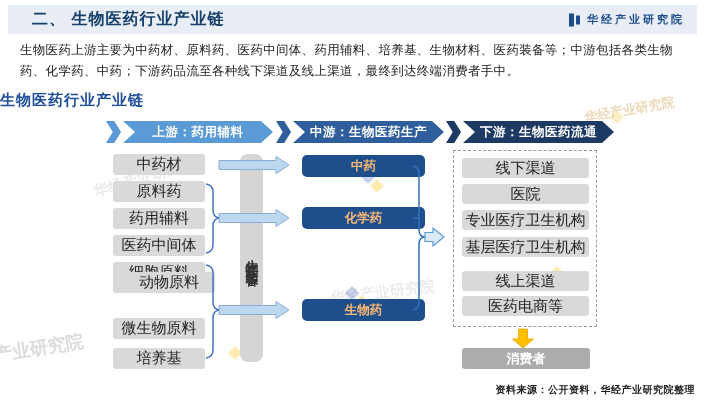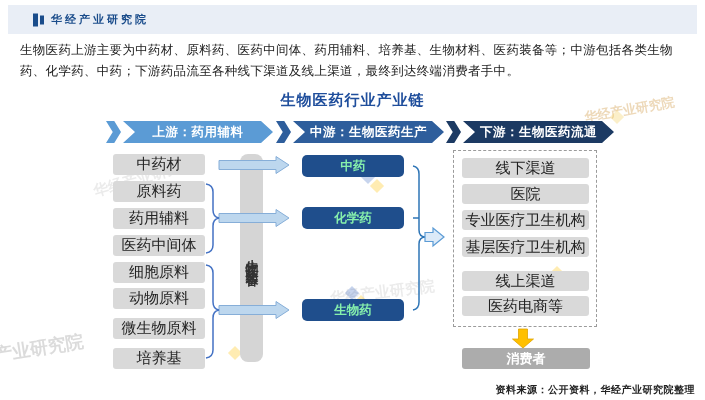--- a/index.html
+++ b/index.html
@@ -11,41 +11,41 @@
           display:flex;align-items:center;justify-content:space-between;padding:0 12px 0 24px;box-sizing:border-box;}
   .header-title{font-size:16px;font-weight:bold;color:#16406B;letter-spacing:1px;}
   .logo{display:flex;align-items:center;gap:5px;color:#1A4C8B;}
   .logo-text{font-size:11px;font-weight:bold;letter-spacing:3px;}
 
   
   .intro{position:absolute;left:20px;top:40px;width:670px;margin:0;font-size:12.5px;color:#1a1a1a;
          line-height:1.65;letter-spacing:.3px;}
 
   
-  .chart-title{position:absolute;left:0;top:91px;width:705px;text-align:center;
+  .chart-title{position:absolute;left:0;top:91px;width:705px;
                font-size:15px;font-weight:bold;color:#1F4E9C;letter-spacing:1px;}
 
   
   .stage{position:absolute;top:121px;height:22px;display:flex;gap:2px;}
   .stage-tail{width:15px;height:22px;
       clip-path:polygon(0% 0%,55% 0%,100% 50%,55% 100%,0% 100%,45% 50%);}
   .stage-body{flex:1;height:22px;line-height:22px;text-align:center;color:#fff;
       font-size:12.5px;font-weight:bold;letter-spacing:.5px;
       clip-path:polygon(0 0,calc(100% - 12px) 0,100% 50%,calc(100% - 12px) 100%,0 100%,12px 50%);}
   .stage1{left:106px;width:167px;}  .stage1 .stage-tail,.stage1 .stage-body{background:#5B9BD5;}
   .stage2{left:276px;width:168px;}  .stage2 .stage-tail,.stage2 .stage-body{background:#2E5E9C;}
   .stage3{left:446px;width:168px;align-items:flex-end;}  .stage3 .stage-tail,.stage3 .stage-body{background:#1C3A63;}
 
   
   .lbox,.rbox{position:absolute;background:#D9D9D9;border-radius:3px;color:#222;font-size:15px;
         display:flex;align-items:center;justify-content:center;z-index:2;}
   .lbox{left:113px;width:92px;height:21px;}
   .rbox{left:462px;width:127px;height:20px;}
-  .mbox{position:absolute;left:302px;width:102px;height:22px;background:#1F4E8C;border-radius:5px;
-        color:#86efac;font-size:12.5px;font-weight:bold;display:flex;align-items:center;justify-content:center;z-index:2;}
+  .mbox{position:absolute;left:302px;width:123px;height:22px;background:#1F4E8C;border-radius:5px;
+        color:#fdba74;font-size:12.5px;font-weight:bold;display:flex;align-items:center;justify-content:center;z-index:2;}
 
   
   .vbar{position:absolute;left:240px;top:154px;width:23px;height:208px;background:#D5D5D5;
         border-radius:8px;display:flex;align-items:center;justify-content:center;z-index:1;}
   .vbar-text{writing-mode:vertical-rl;text-orientation:upright;font-size:13px;font-weight:600;
         color:#333;letter-spacing:3px;}
 
   
   .dash-box{position:absolute;left:453px;top:150px;width:144px;height:177px;
         border:1.5px dashed #9B9B9B;box-sizing:border-box;z-index:1;}
@@ -77,20 +77,21 @@
   <div class="wm wm-d">华经产业研究院</div>
   <div class="dia" style="left:363px;top:172px;background:#4472C4;"></div>
   <div class="dia" style="left:372px;top:181px;background:#FFC000;"></div>
   <div class="dia" style="left:347px;top:288px;background:#4472C4;"></div>
   <div class="dia" style="left:356px;top:297px;background:#FFC000;"></div>
   <div class="dia" style="left:552px;top:268px;background:#FFC000;"></div>
   <div class="dia" style="left:230px;top:348px;background:#FFC000;"></div>
   <div class="dia" style="left:612px;top:112px;background:#F2C94C;"></div>
 
   <div class="header">
+    <div class="header-title">二、 生物医药行业产业链</div>
     <div class="logo">
       <svg width="14" height="14" viewBox="0 0 14 14">
         <rect x="1" y="0.5" width="5" height="13" fill="#1A4C8B"></rect>
         <rect x="8" y="2.5" width="4" height="9" fill="#1A4C8B"></rect>
       </svg>
       <span class="logo-text">华经产业研究院</span>
     </div>
   </div>
 
   <p class="intro">生物医药上游主要为中药材、原料药、医药中间体、药用辅料、培养基、生物材料、医药装备等；中游包括各类生物药、化学药、中药；下游药品流至各种线下渠道及线上渠道，最终到达终端消费者手中。</p>
@@ -108,21 +109,21 @@
   <div class="stage stage3">
     <div class="stage-tail"></div>
     <div class="stage-body">下游：生物医药流通</div>
   </div>
 
   <div class="lbox" style="top:154px;">中药材</div>
   <div class="lbox" style="top:181px;text-align:right;">原料药</div>
   <div class="lbox" style="top:208px;">药用辅料</div>
   <div class="lbox" style="top:235px;">医药中间体</div>
   <div class="lbox" style="top:262px;">细胞原料</div>
-  <div class="lbox" style="top:288px;">动物原料</div>
+  <div class="lbox" style="top:272px;padding-left:10px;">动物原料</div>
   <div class="lbox" style="top:318px;">微生物原料</div>
   <div class="lbox" style="top:348px;">培养基</div>
 
   <div class="vbar">
     <div class="vbar-text">生物医药装备</div>
   </div>
 
   <div class="mbox" style="top:155px;">中药</div>
   <div class="mbox" style="top:207px;">化学药</div>
   <div class="mbox" style="top:299px;">生物药</div>

